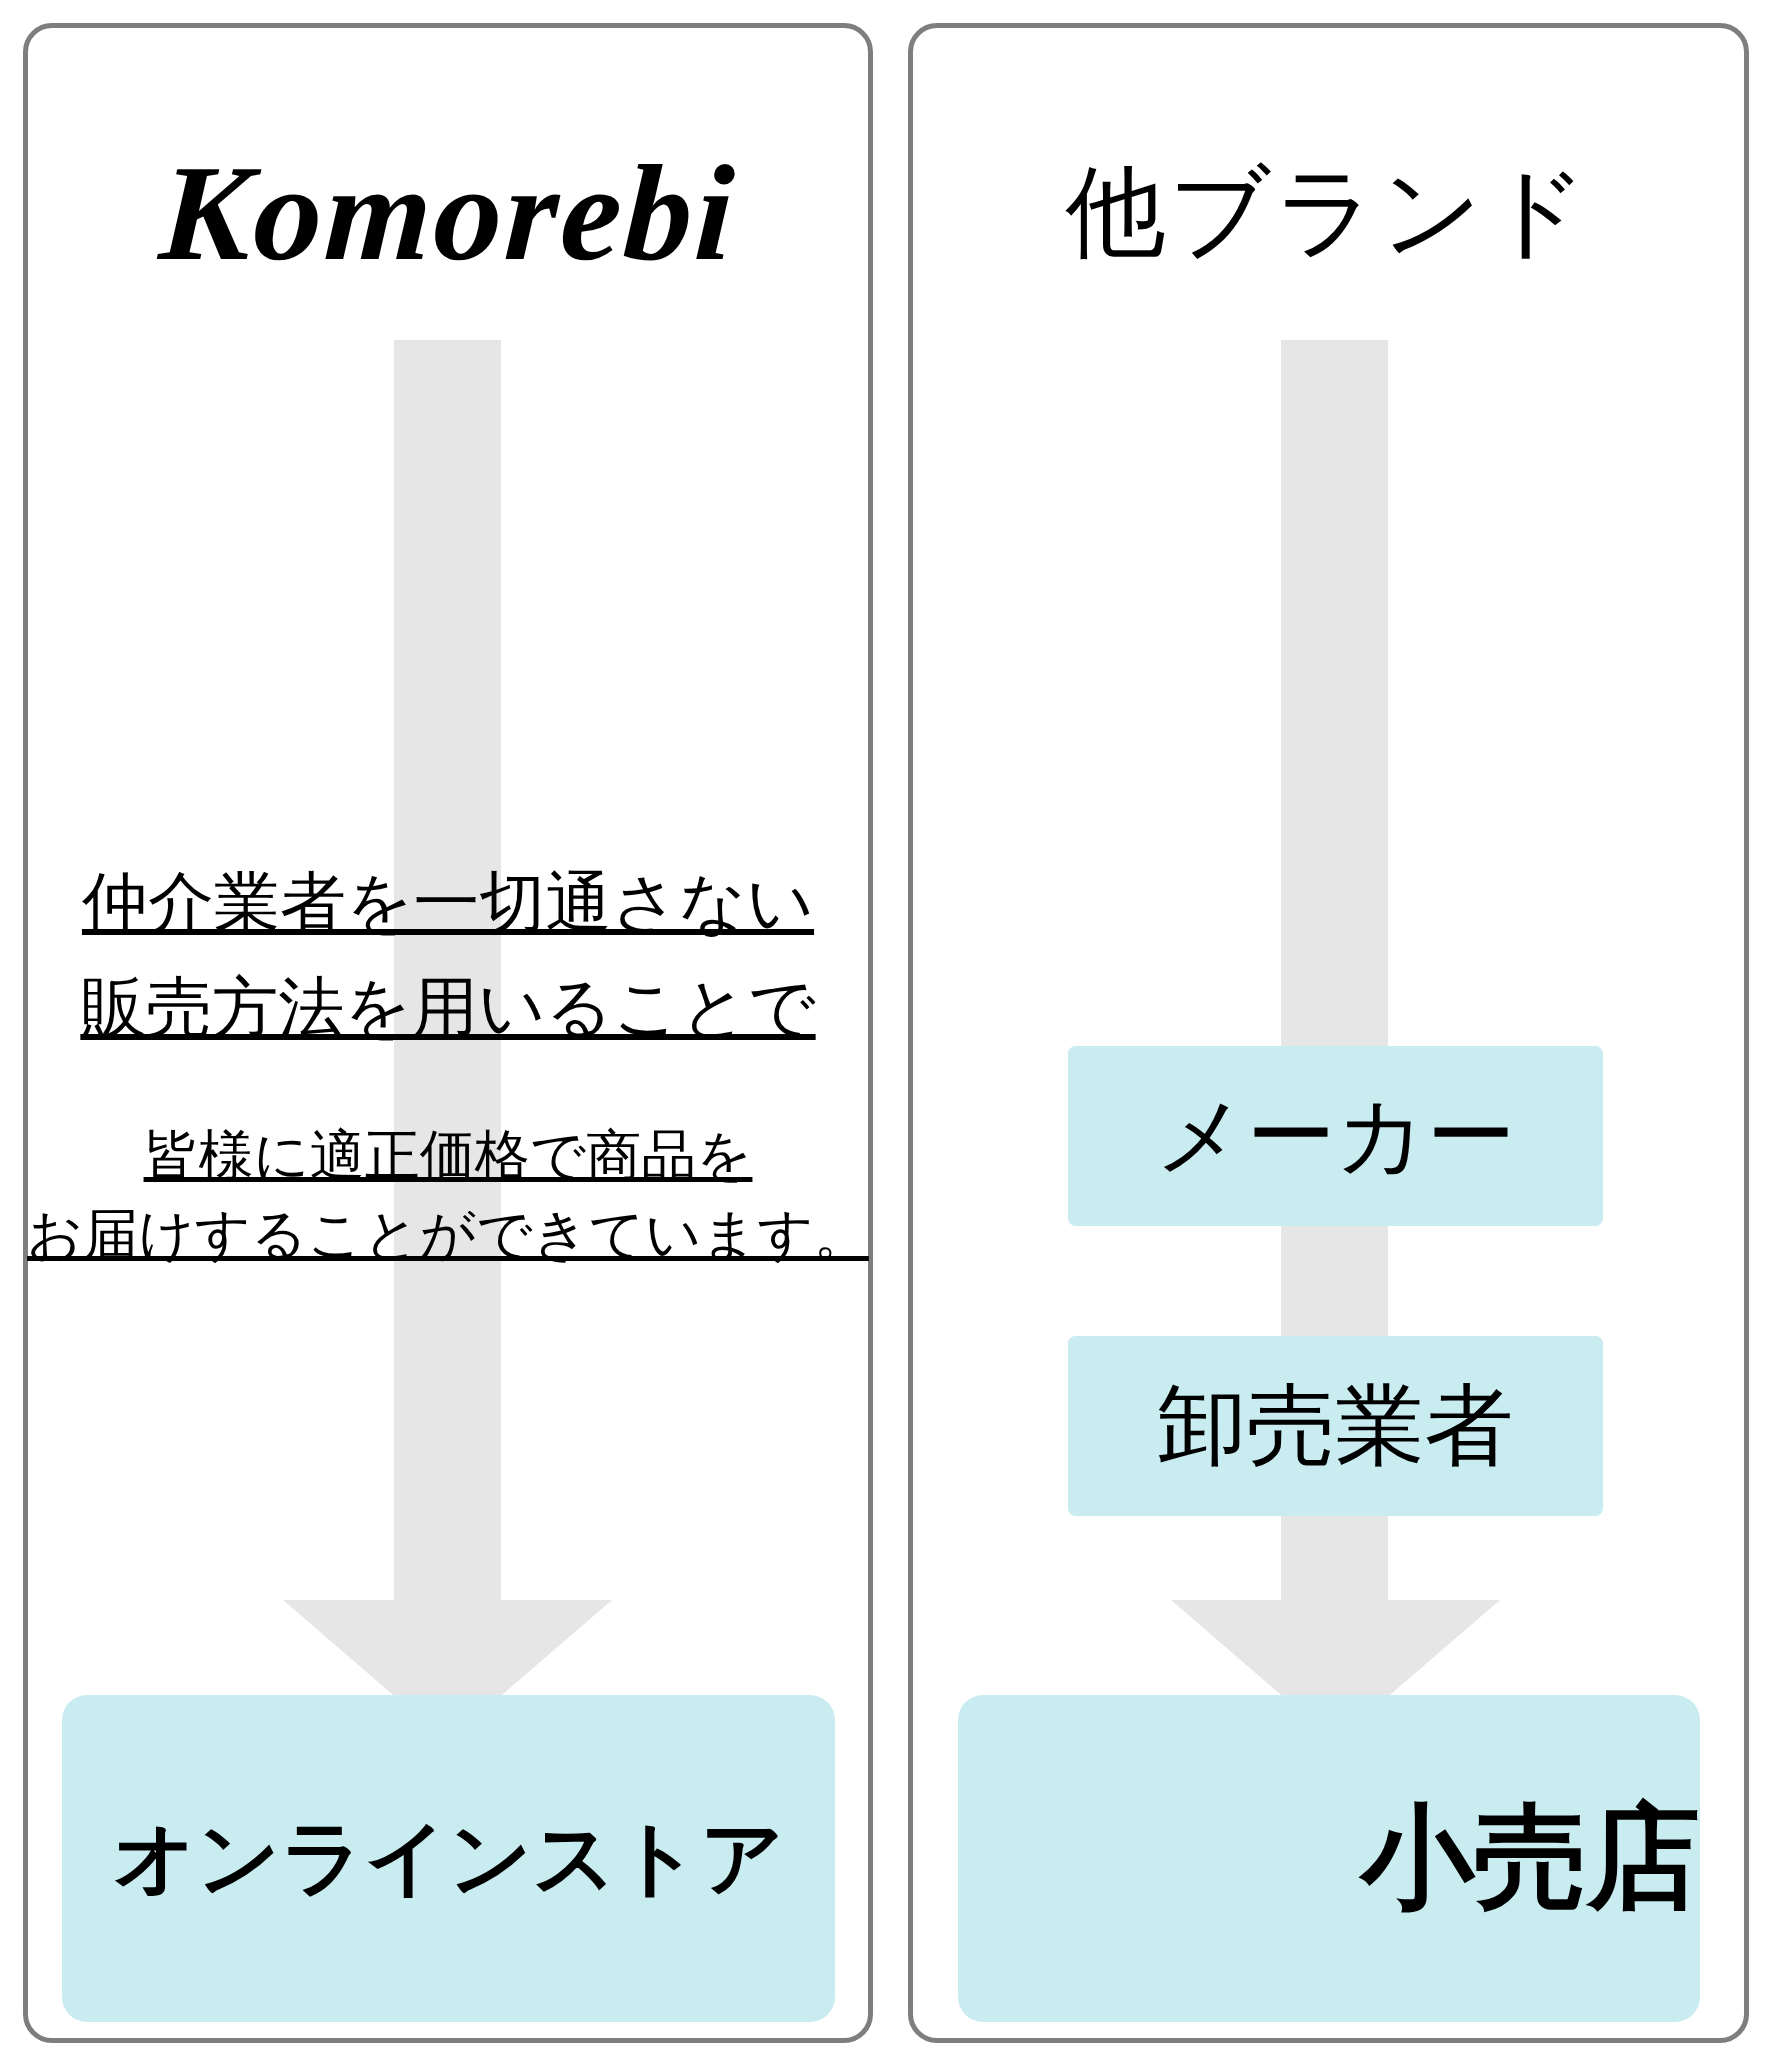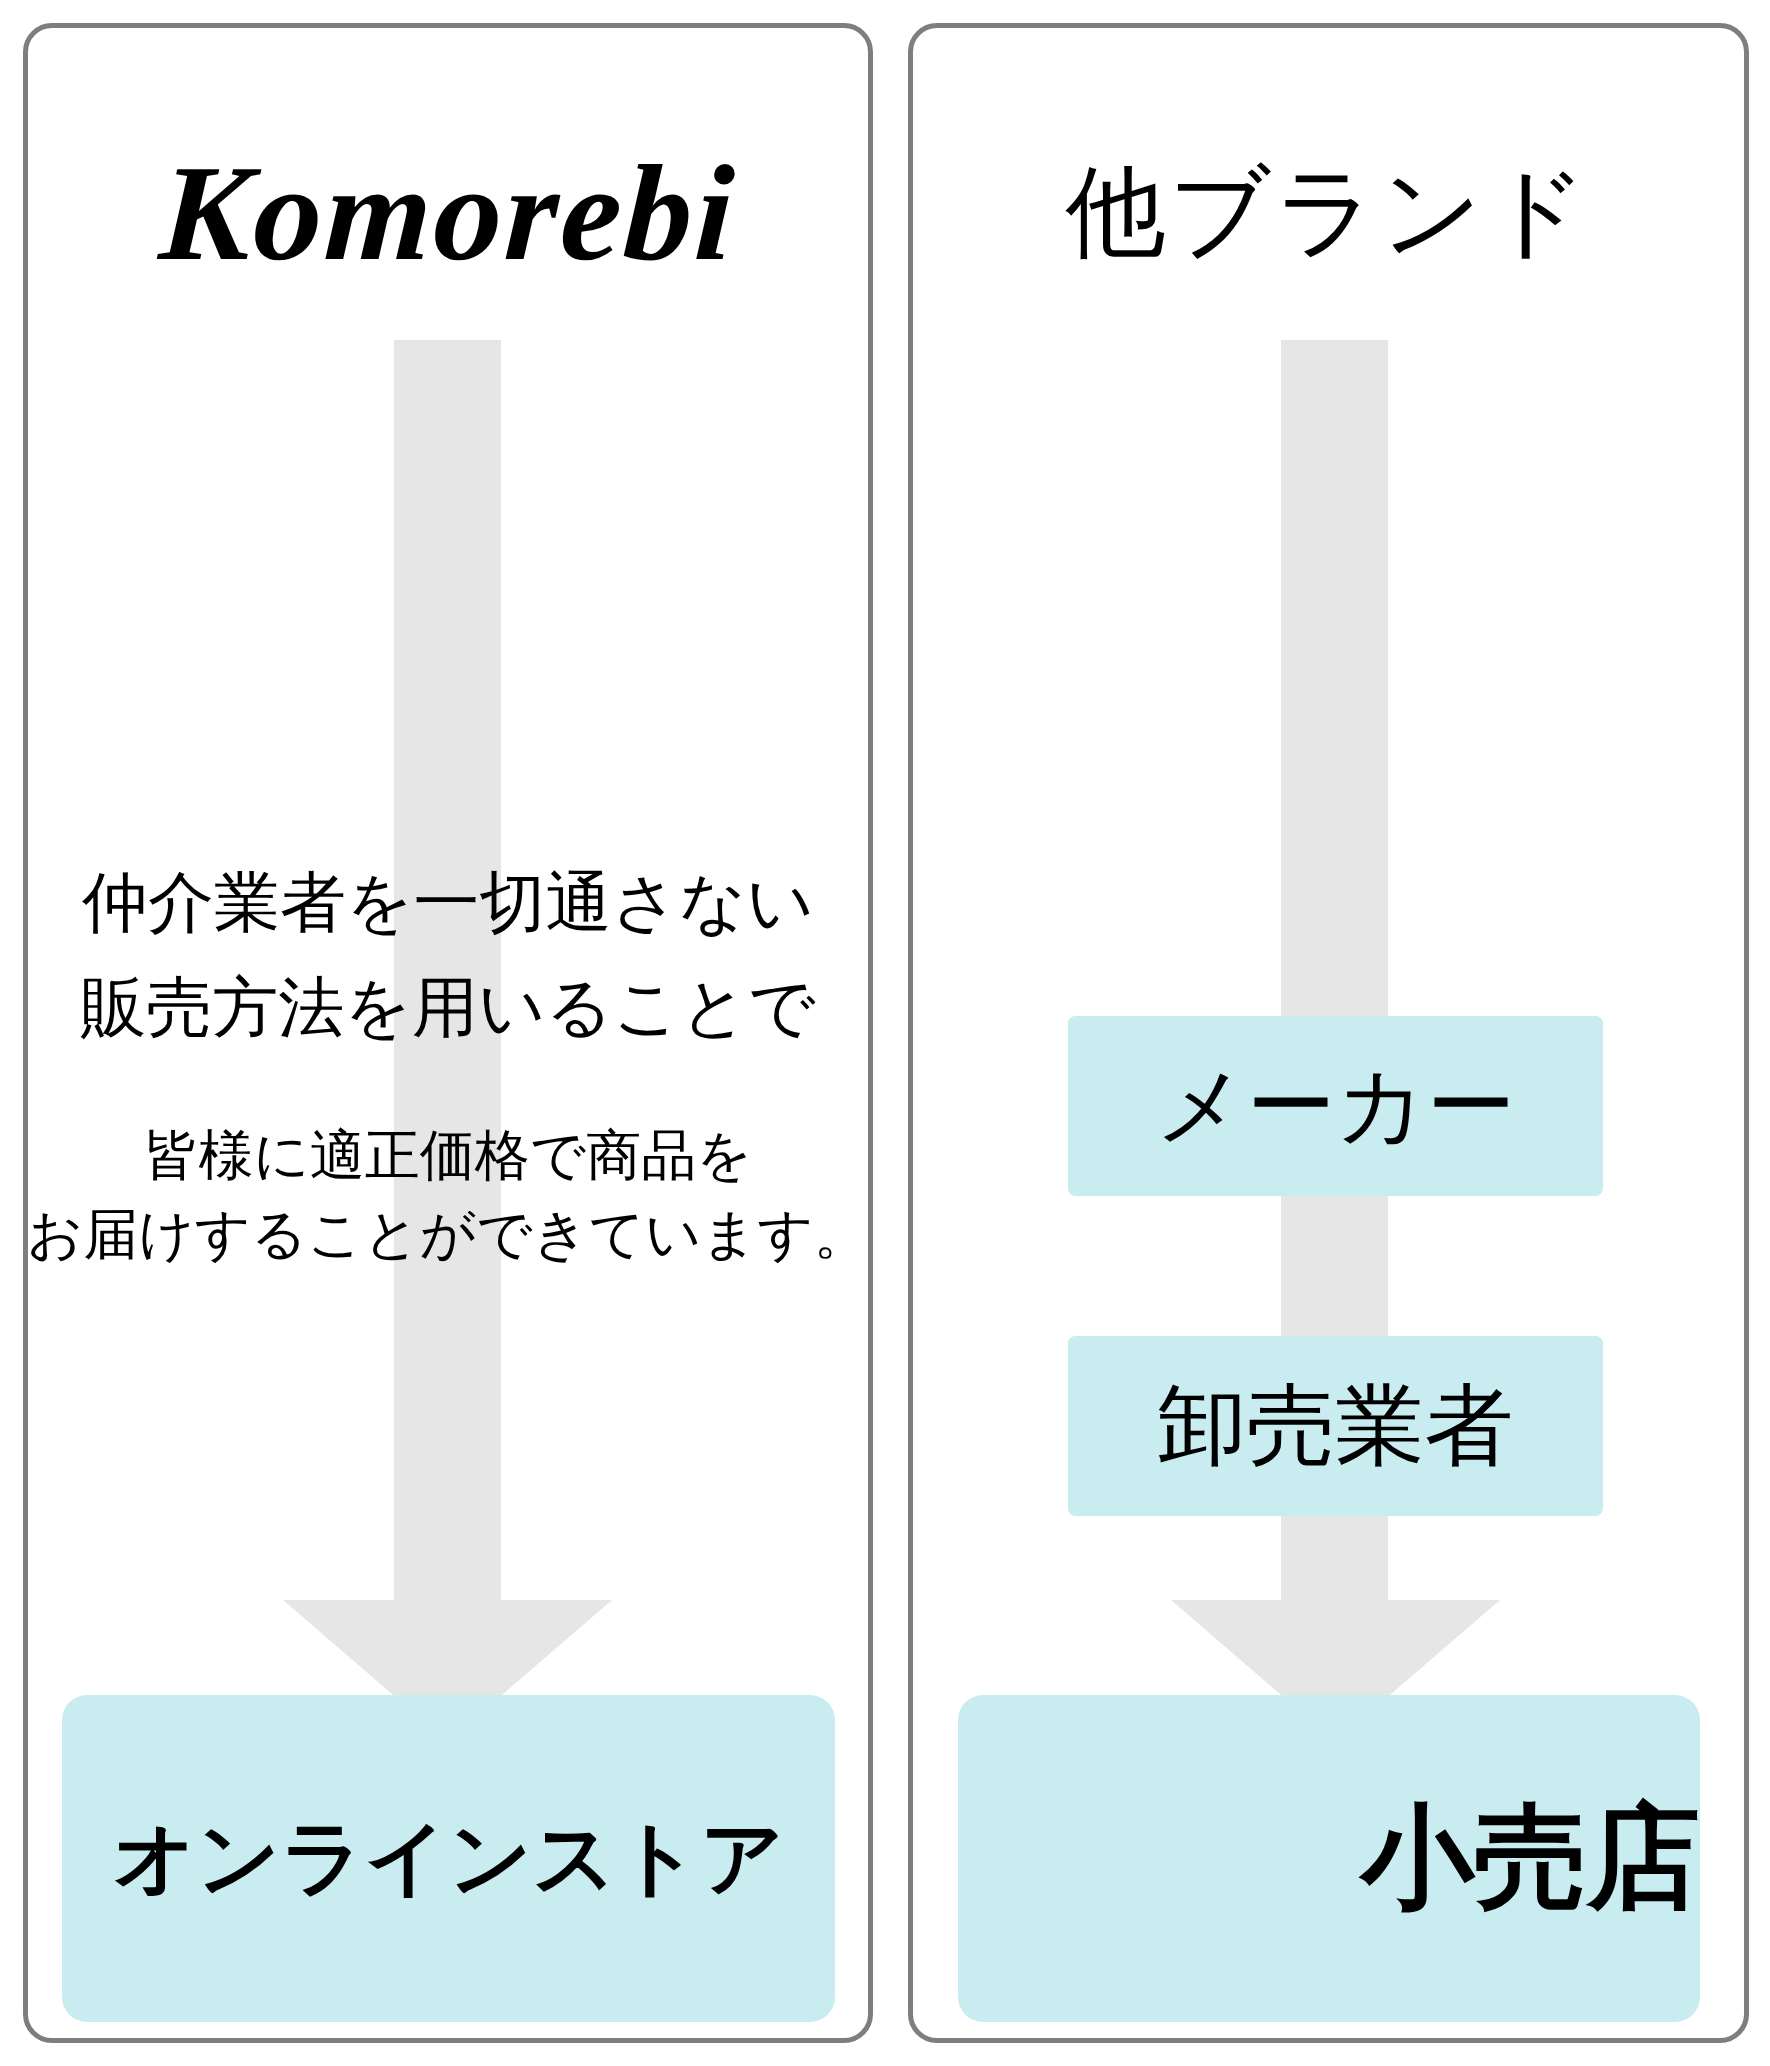--- a/index.html
+++ b/index.html
@@ -64,21 +64,21 @@
     font-size: 112px;
     letter-spacing: 5.8px;
     z-index: 3;
   }
   .midbox {
     left: 1068px; width: 535px; height: 180px;
     border-radius: 7.5px;
     font-size: 89px;
   }
   .midbox-1 { top: 696px; }
-  .midbox-2 { top: 1016px; }
+  .midbox-2 { top: 1046px; }
   .midbox-3 { top: 1336px; }
   .bottombox {
     top: 1695px; height: 327px;
     border-radius: 25px;
     font-weight: bold;
   }
   .bottombox-left  { left: 62px;  width: 773px; font-size: 82px; }
   .bottombox-right { left: 958px; width: 742px; font-size: 113px; justify-content: flex-end; }
 
   .heading {
@@ -105,20 +105,21 @@
     font-size: 100px;
     letter-spacing: 3.3px;
   }
 
   .desc {
     position: absolute;
     left: 23px;
     width: 850px;
     text-align: center;
     z-index: 4;
+    text-decoration: underline;
   }
   .desc-1 { top: 850px; font-size: 66px; line-height: 105px; }
   .desc-2 { top: 1116px; font-size: 55px; line-height: 79px; }
   .desc span { display: block; white-space: nowrap; }
 </style>
 </head>
 <body>
 
 <div class="stage">
 

